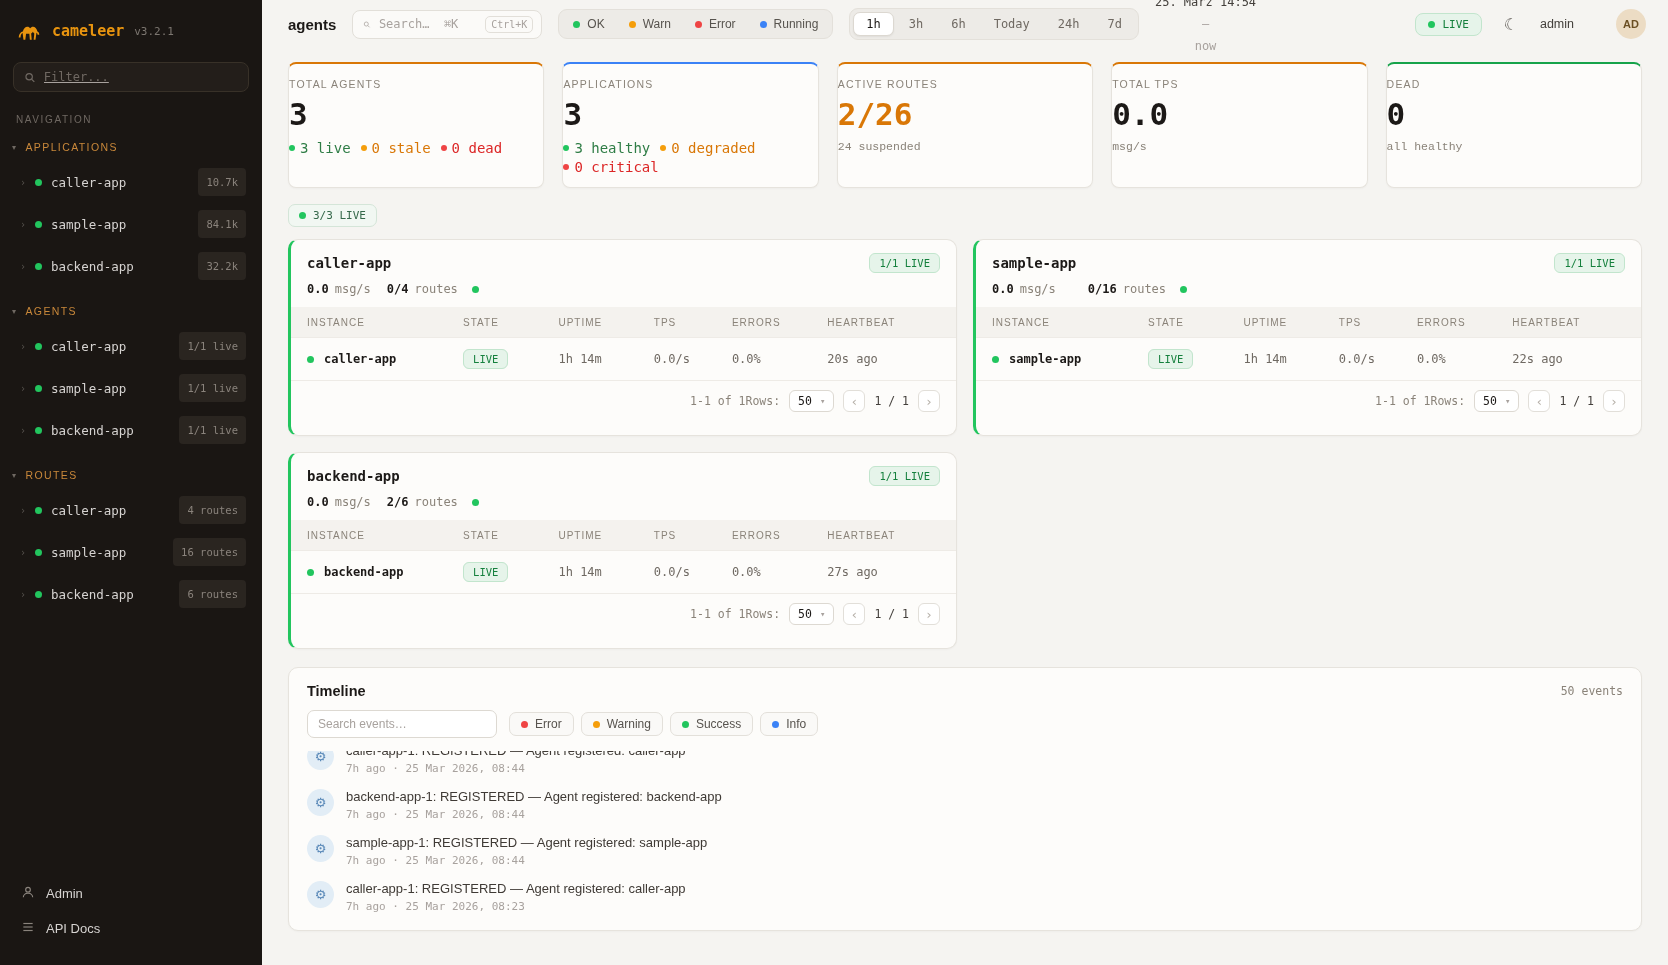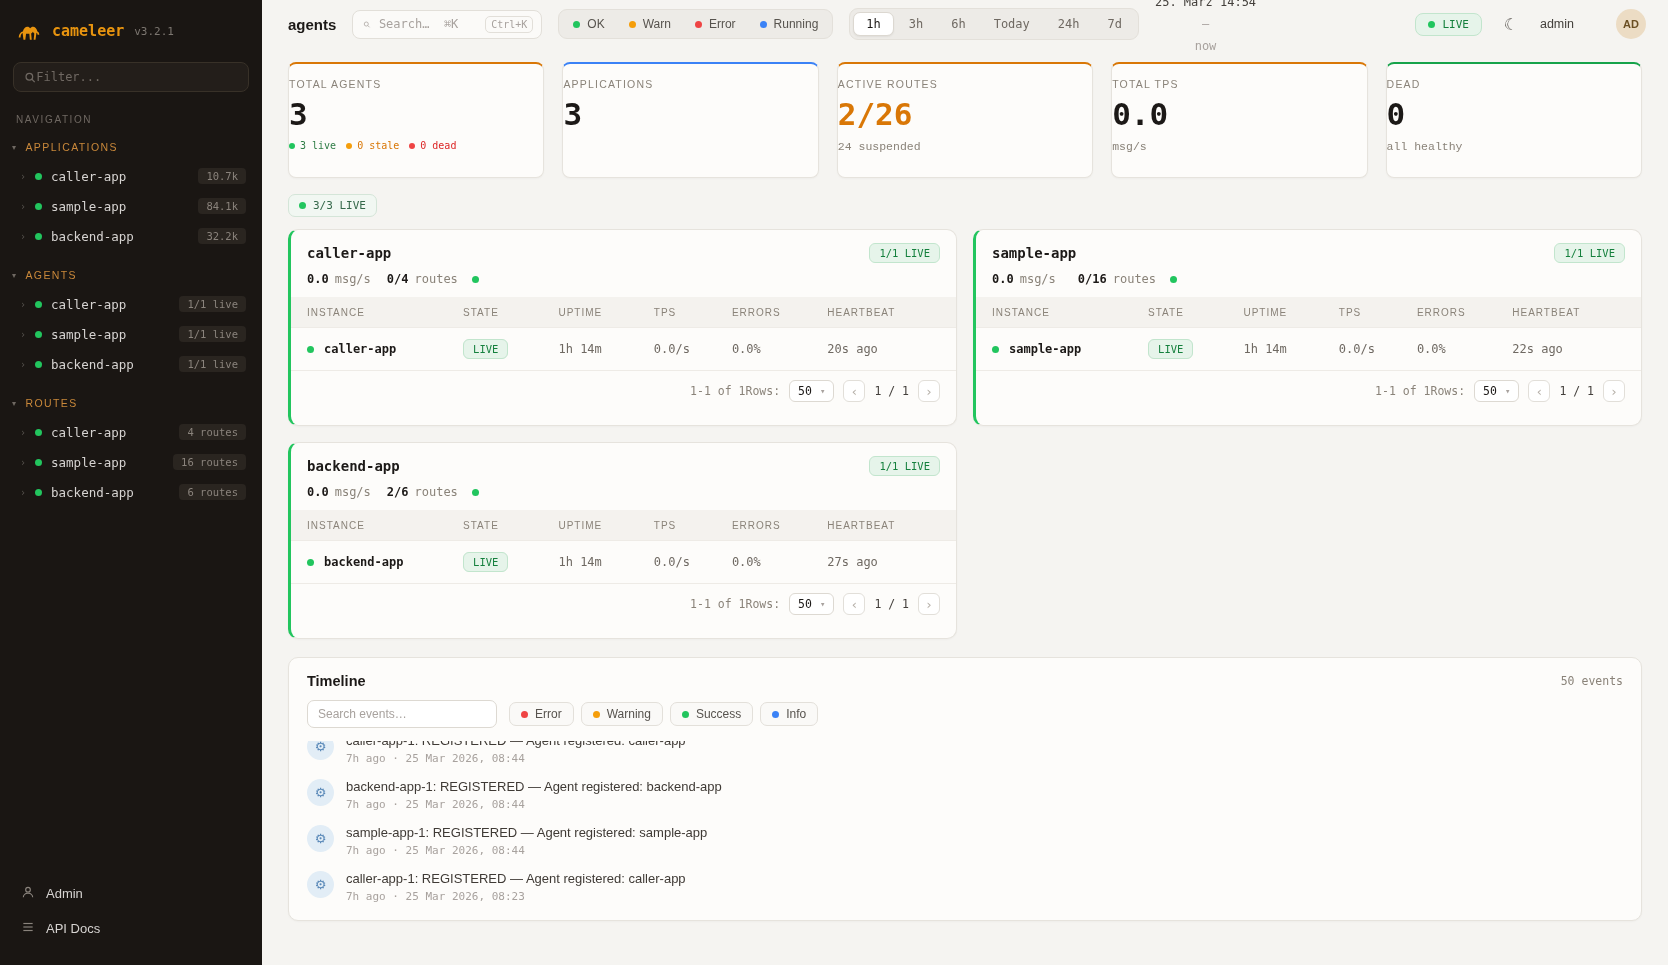--- a/index.html
+++ b/index.html
@@ -4,31 +4,31 @@
 <style>
   * { margin:0; padding:0; box-sizing:border-box; }
   html,body { width:1668px; height:965px; overflow:hidden; }
   body { display:flex; background:#f5f4f1; color:#292524; font-family:"Liberation Sans","DejaVu Sans",sans-serif; }
 
   
   .sidebar { width:262px; flex-shrink:0; background:#1a1613; color:#a8a29e; display:flex; flex-direction:column; }
   .logo-row { display:flex; align-items:center; gap:10px; padding:18px 16px 16px; }
   .logo-name { color:#e8940f; font-weight:bold; font-size:15px; font-family:"DejaVu Sans Mono",monospace; }
   .logo-version { color:#7c7670; font-size:11px; font-family:"DejaVu Sans Mono",monospace; }
-  .filter-box { margin:2px 13px 20px; background:#231e1a; border:1px solid #383128; border-radius:8px; display:flex; align-items:center; padding:7px 10px; }
+  .filter-box { margin:2px 13px 20px; background:#231e1a; border:1px solid #383128; border-radius:8px; display:flex; align-items:center; gap:8px; padding:7px 10px;text-decoration:underline; }
   .filter-box input { background:transparent; border:none; outline:none; color:#cfc9c2; font-size:12px; width:100%; font-family:"DejaVu Sans Mono",monospace; }
   .filter-box input::placeholder { color:#6f6862; }
   .nav-label { font-size:10px; letter-spacing:1.6px; color:#6f6862; padding:2px 16px 12px; }
   .side-section { margin-bottom:14px; }
   .section-header { display:flex; align-items:center; gap:8px; padding:4px 16px 8px 12px; font-size:10.5px; letter-spacing:1.4px; color:#c9883a; cursor:pointer; }
   .sec-caret { font-size:8px; color:#6f6862; }
   .side-item { display:flex; align-items:center; gap:9px; padding:7px 16px 7px 20px; font-size:12.5px; color:#d6d3d1; font-family:"DejaVu Sans Mono",monospace; cursor:pointer; }
   .item-chev { color:#57534e; font-size:10px; }
   .gdot { width:7px; height:7px; border-radius:50%; background:#22c55e; flex-shrink:0; }
-  .side-badge { margin-left:auto; background:#2a2520; color:#8a837c; font-size:10.5px; padding:2px 8px; border-radius:4px; font-family:"DejaVu Sans Mono",monospace; }
+  .side-badge { margin-left:auto; background:#2a2520; color:#8a837c; font-size:10.5px; padding:8px 8px; border-radius:4px; font-family:"DejaVu Sans Mono",monospace; }
   .sidebar-footer { margin-top:auto; padding:10px 16px 22px; display:flex; flex-direction:column; gap:6px; }
   .foot-item { display:flex; align-items:center; gap:10px; color:#d6d3d1; font-size:13px; padding:6px 4px; cursor:pointer; border-radius:6px; }
   .foot-icon { width:16px; text-align:center; color:#8a837c; }
 
   
   .main { flex:1; display:flex; flex-direction:column; min-width:0; }
   .topbar { display:flex; align-items:center; gap:16px; padding:0 22px 0 26px; height:48px; flex-shrink:0; }
   .page-title { font-size:15px; font-weight:bold; color:#1c1917; }
   .searchbar { display:flex; align-items:center; gap:8px; background:#fbfaf8; border:1px solid #e2dfd9; border-radius:8px; padding:5px 8px 5px 10px; width:190px; }
   .searchbar input { border:none; outline:none; background:transparent; font-size:12px; color:#000000; width:100%; font-family:"DejaVu Sans Mono",monospace; }
@@ -52,21 +52,21 @@
   
   .content { flex:1; padding:14px 26px 0; overflow:hidden; }
   .stats-grid { display:grid; grid-template-columns:repeat(5,1fr); gap:18px; }
   .stat-card { background:#fdfcfa; border:1px solid #e6e3dd; border-top:2px solid #d97706; border-radius:8px; padding:14px 0 12px; min-height:116px; box-shadow:0 1px 2px rgba(0,0,0,.03); }
   .stat-card.accent-blue { border-top-color:#3b82f6; }
   .stat-card.accent-green { border-top-color:#16a34a; }
   .stat-title { font-size:10.5px; letter-spacing:1.2px; color:#8a8379; }
   .stat-value { font-size:31px; font-weight:bold; color:#1c1917; font-family:"DejaVu Sans Mono",monospace; margin:6px 0 8px; }
   .stat-value.orange { color:#d97706; }
   .stat-sub { font-size:11.5px; color:#8a8379; font-family:Liberation Mono, monospace; }
-  .stat-details { display:flex; flex-wrap:wrap; column-gap:10px; row-gap:3px; font-size:10px; font-family:"DejaVu Sans Mono",monospace; }
+  .stat-details { display:flex; flex-wrap:wrap; column-gap:10px; row-gap:3px; font-size:14px; font-family:"DejaVu Sans Mono",monospace; }
   .sd { display:flex; align-items:center; gap:5px; }
   .sd .dot { width:6px; height:6px; }
   .sd-green { color:#2f7d46; } .sd-amber { color:#d97706; } .sd-red { color:#dc2626; }
 
   .live-summary { display:inline-flex; align-items:center; gap:7px; margin:16px 0 12px; background:#f1f7f2; border:1px solid #d4e5d8; color:#35684a; border-radius:7px; padding:4px 10px; font-size:11px; font-family:"DejaVu Sans Mono",monospace; }
 
   
   .apps-grid { display:grid; grid-template-columns:1fr 1fr; gap:16px; }
   .app-card { background:#fdfcfa; border:1px solid #e6e3dd; border-left:3px solid #22c55e; border-radius:10px; overflow:hidden; box-shadow:0 1px 2px rgba(0,0,0,.03); }
   .app-head { display:flex; justify-content:space-between; align-items:center; padding:13px 16px 9px; }
@@ -299,20 +299,34 @@
             </span>
           <span class="sd sd-red">
               <span class="dot dot-red"></span>
               <span>0 dead</span>
             </span>
         </div>
       </div>
       <div class="stat-card accent-blue">
         <div class="stat-title">APPLICATIONS</div>
         <div class="stat-value">3</div>
+        <div class="stat-details">
+          <span class="sd sd-green">
+              <span class="dot dot-green"></span>
+              <span>3 healthy</span>
+            </span>
+          <span class="sd sd-amber">
+              <span class="dot dot-amber"></span>
+              <span>0 degraded</span>
+            </span>
+          <span class="sd sd-red">
+              <span class="dot dot-red"></span>
+              <span>0 critical</span>
+            </span>
+        </div>
       </div>
       <div class="stat-card accent-orange">
         <div class="stat-title">ACTIVE ROUTES</div>
         <div class="stat-value orange">2/26</div>
         <div class="stat-sub">24 suspended</div>
       </div>
       <div class="stat-card accent-orange">
         <div class="stat-title">TOTAL TPS</div>
         <div class="stat-value">0.0</div>
         <div class="stat-sub">msg/s</div>
@@ -384,21 +398,21 @@
       </div>
 
       <div class="app-card">
         <div class="app-head">
           <span class="app-name">sample-app</span>
           <span class="live-badge">1/1 LIVE</span>
         </div>
         <div class="app-stats">
           <b>0.0</b>
           <span>msg/s</span>
-          <b style="margin-left:16px">0/16</b>
+          <b style="margin-left:26px">0/16</b>
           <span>routes</span>
           <span class="spark-dot"></span>
         </div>
         <div class="tbl-head">
           <span>INSTANCE</span>
           <span>STATE</span>
           <span>UPTIME</span>
           <span>TPS</span>
           <span>ERRORS</span>
           <span>HEARTBEAT</span>

